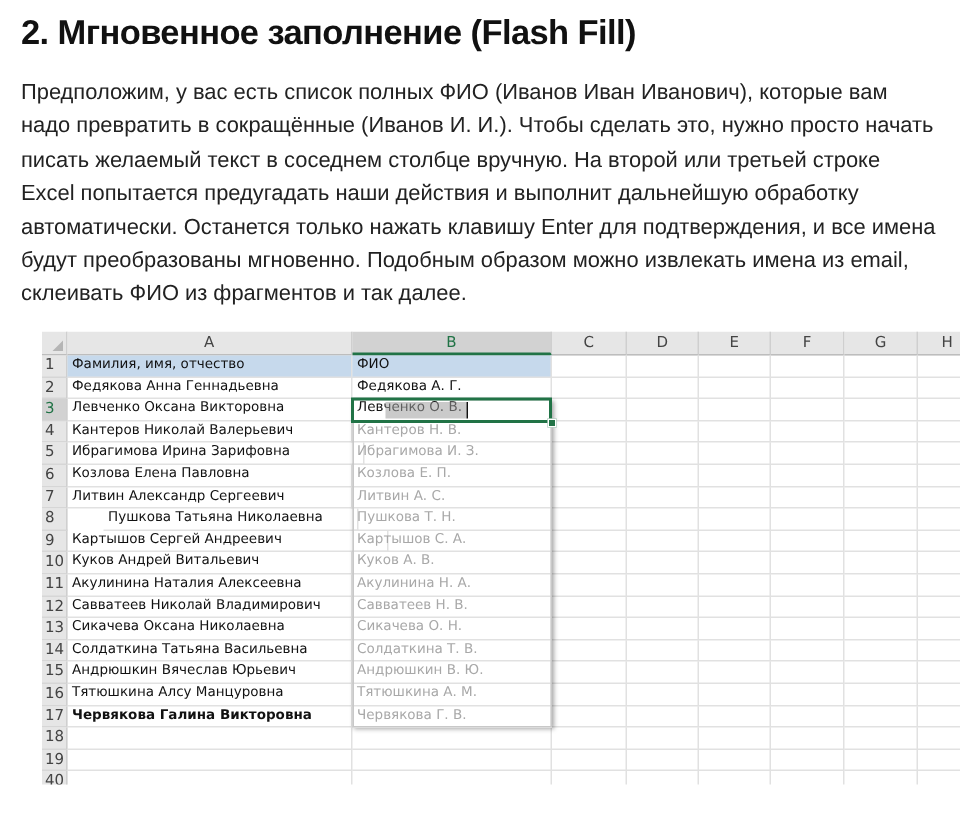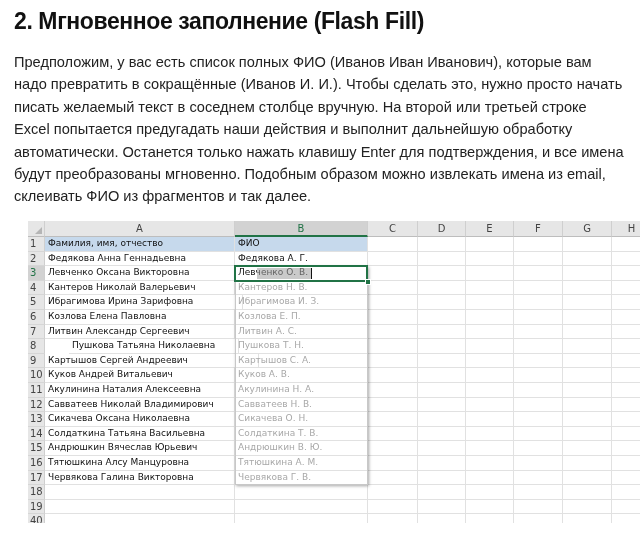--- a/index.html
+++ b/index.html
@@ -187,21 +187,21 @@
     <div class="rowhdr" style="top: 235px; height: 14.6px; line-height: 14.6px;">16</div>
     <div class="cell" style="left: 17px; width: 190px; top: 235px; height: 14.6px; line-height: 13.6px;">Тятюшкина Алсу Манцуровна</div>
     <div class="cell ghost" style="left: 207px; width: 133px; top: 235px; height: 14.6px; line-height: 13.6px;">Тятюшкина А. М.</div>
     <div class="cell" style="left: 340px; width: 50px; top: 235px; height: 14.6px; line-height: 13.6px;"></div>
     <div class="cell" style="left: 390px; width: 48px; top: 235px; height: 14.6px; line-height: 13.6px;"></div>
     <div class="cell" style="left: 438px; width: 48px; top: 235px; height: 14.6px; line-height: 13.6px;"></div>
     <div class="cell" style="left: 486px; width: 49px; top: 235px; height: 14.6px; line-height: 13.6px;"></div>
     <div class="cell" style="left: 535px; width: 49px; top: 235px; height: 14.6px; line-height: 13.6px;"></div>
     <div class="cell" style="left: 584px; width: 40px; top: 235px; height: 14.6px; line-height: 13.6px;"></div>
     <div class="rowhdr" style="top: 249.6px; height: 14.6px; line-height: 14.6px;">17</div>
-    <div class="cell" style="left: 17px; width: 190px; top: 249.6px; height: 14.6px; line-height: 13.6px;">Червякова Галина Викторовна</div>
+    <div class="cell" style="left: 17px; width: 190px; top: 249.6px; height: 14.6px; line-height: 13.6px; font-weight: bold;">Червякова Галина Викторовна</div>
     <div class="cell ghost" style="left: 207px; width: 133px; top: 249.6px; height: 14.6px; line-height: 13.6px;">Червякова Г. В.</div>
     <div class="cell" style="left: 340px; width: 50px; top: 249.6px; height: 14.6px; line-height: 13.6px;"></div>
     <div class="cell" style="left: 390px; width: 48px; top: 249.6px; height: 14.6px; line-height: 13.6px;"></div>
     <div class="cell" style="left: 438px; width: 48px; top: 249.6px; height: 14.6px; line-height: 13.6px;"></div>
     <div class="cell" style="left: 486px; width: 49px; top: 249.6px; height: 14.6px; line-height: 13.6px;"></div>
     <div class="cell" style="left: 535px; width: 49px; top: 249.6px; height: 14.6px; line-height: 13.6px;"></div>
     <div class="cell" style="left: 584px; width: 40px; top: 249.6px; height: 14.6px; line-height: 13.6px;"></div>
     <div class="rowhdr" style="top: 264.2px; height: 14.6px; line-height: 14.6px;">18</div>
     <div class="cell" style="left: 17px; width: 190px; top: 264.2px; height: 14.6px; line-height: 13.6px;"></div>
     <div class="cell" style="left: 207px; width: 133px; top: 264.2px; height: 14.6px; line-height: 13.6px;"></div>

